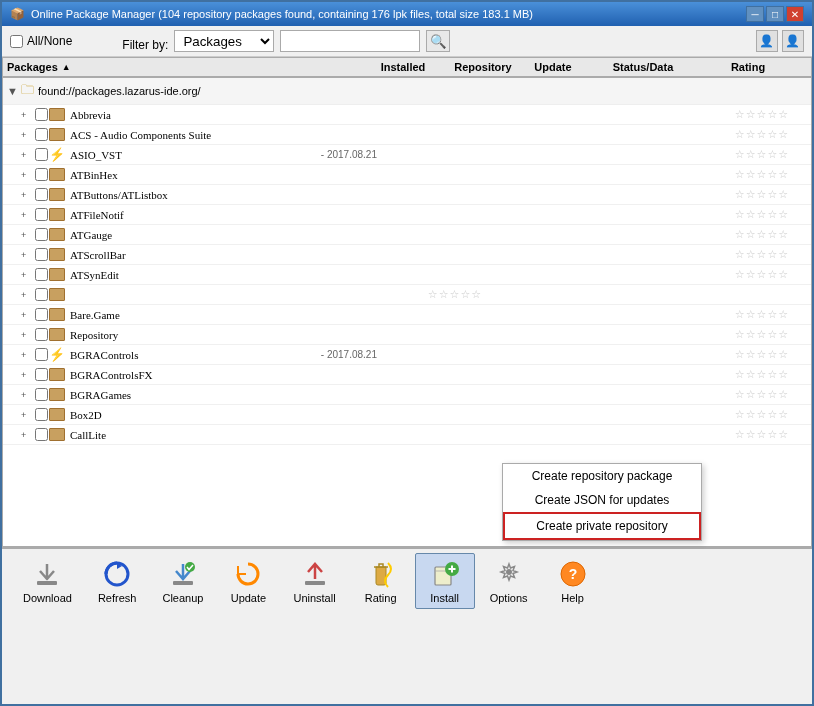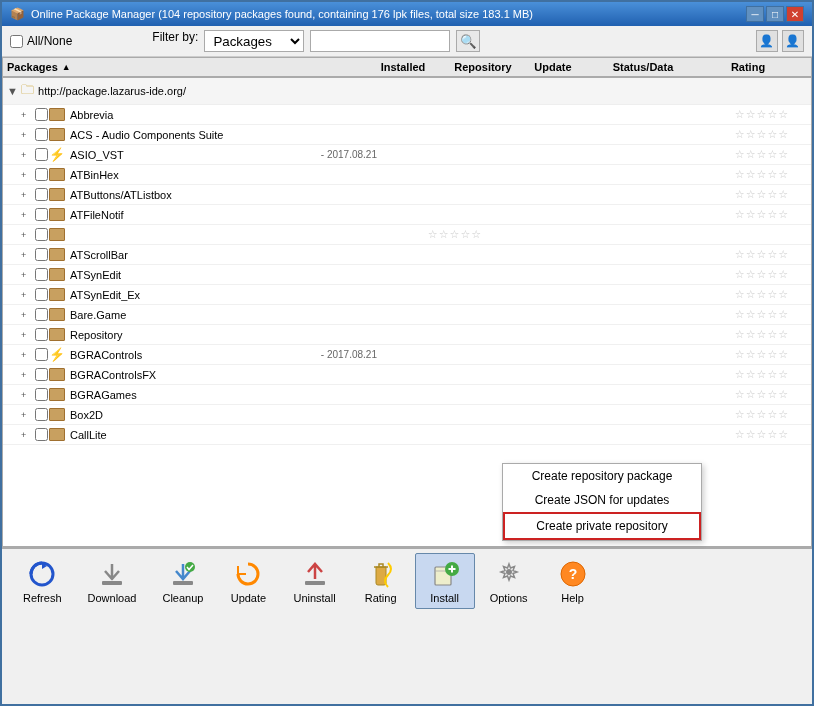--- a/index.html
+++ b/index.html
@@ -22,21 +22,21 @@
 
     .toolbar {
       background: #f0f0f0;
       border-bottom: 1px solid #ccc;
       padding: 4px 8px;
       display: flex;
       align-items: center;
       gap: 10px;
     }
     .check-label { display: flex; align-items: center; gap: 4px; }
-    .filter-section { display: flex; align-items: flex-start; gap: 6px; margin-left: 70px; }
+    .filter-section { display: flex; align-items: flex-end; gap: 6px; margin-left: 40px; }
     select.filter-select {
       padding: 2px 4px;
       border: 1px solid #aaa;
       background: white;
       height: 22px;
       width: 100px;
     }
     .search-input {
       padding: 2px 4px;
       border: 1px solid #aaa;
@@ -102,21 +102,21 @@
       align-items: center;
       padding: 2px 4px;
       border-bottom: 1px solid #f0f0f0;
       font-size: 11px;
       min-height: 20px;
     }
     .pkg-indent { width: 14px; }
     .pkg-expand { width: 14px; color: #555; cursor: pointer; font-size: 9px; }
     .pkg-check { width: 16px; }
     .pkg-icon { width: 18px; height: 14px; margin-right: 4px; display: flex; align-items: center; justify-content: center; }
-    .pkg-name { flex: 1; }
+    .pkg-name { flex: 1; font-family: Liberation Serif, serif; }
     .pkg-badge { font-size: 10px; color: #666; margin-left: 6px; }
     .stars { color: #ccc; font-size: 11px; letter-spacing: 1px; }
 
     
     .list-body::-webkit-scrollbar { width: 14px; }
     .list-body::-webkit-scrollbar-track { background: #f0f0f0; border-left: 1px solid #ccc; }
     .list-body::-webkit-scrollbar-thumb { background: #c0c0c0; border: 1px solid #aaa; }
 
     .bottom-toolbar {
       background: #f0f0f0;
@@ -224,21 +224,21 @@
       <div class="col-status">Status/Data</div>
       <div class="col-rating">Rating</div>
       <div style="width:14px;"></div>
     </div>
 
     <div class="list-body">
 
       <div class="group-row">
         <span class="group-expand">▼</span>
         <span style="margin-right:4px; color:#c8a030; font-size:13px;">🗀</span>
-        <span>http://package.lazarus-ide.org/</span>
+        <span>found://packages.lazarus-ide.org/</span>
       </div>
 
       <div id="pkg-rows">
           <div class="pkg-row">
       <span class="pkg-indent"> </span>
       <span class="pkg-expand" style="font-size:9px; color:#555;">+</span>
       <input type="checkbox" class="pkg-check" style="">
       <span class="pkg-icon">
               <span style="display:inline-block; width:16px; height:13px; background:#c8a060; border:1px solid #a07030; border-radius:1px;"></span>
             </span>
@@ -325,20 +325,21 @@
       <div class="col-status"></div>
       <div class="col-rating"><span class="stars">☆☆☆☆☆</span></div>
     </div>
           <div class="pkg-row">
       <span class="pkg-indent"> </span>
       <span class="pkg-expand" style="font-size:9px; color:#555;">+</span>
       <input type="checkbox" class="pkg-check" style="">
       <span class="pkg-icon">
               <span style="display:inline-block; width:16px; height:13px; background:#c8a060; border:1px solid #a07030; border-radius:1px;"></span>
             </span>
+      <span class="pkg-name">ATGauge</span>
 
       <div class="col-installed"></div>
       <div class="col-repository"></div>
       <div class="col-update"></div>
       <div class="col-status"></div>
       <div class="col-rating"><span class="stars">☆☆☆☆☆</span></div>
     </div>
           <div class="pkg-row">
       <span class="pkg-indent"> </span>
       <span class="pkg-expand" style="font-size:9px; color:#555;">+</span>
@@ -369,21 +370,20 @@
       <div class="col-status"></div>
       <div class="col-rating"><span class="stars">☆☆☆☆☆</span></div>
     </div>
           <div class="pkg-row">
       <span class="pkg-indent"> </span>
       <span class="pkg-expand" style="font-size:9px; color:#555;">+</span>
       <input type="checkbox" class="pkg-check" style="">
       <span class="pkg-icon">
               <span style="display:inline-block; width:16px; height:13px; background:#c8a060; border:1px solid #a07030; border-radius:1px;"></span>
             </span>
-      <span class="pkg-name">ATSynEdit_Ex</span>
 
       <div class="col-installed"></div>
       <div class="col-repository"></div>
       <div class="col-update"></div>
       <div class="col-status"></div>
       <div class="col-rating"><span class="stars">☆☆☆☆☆</span></div>
     </div>
           <div class="pkg-row">
       <span class="pkg-indent"> </span>
       <span class="pkg-expand" style="font-size:9px; color:#555;">+</span>
@@ -499,36 +499,36 @@
       <div class="dropdown-item">Create repository package</div>
       <div class="dropdown-item">Create JSON for updates</div>
       <div class="dropdown-item highlighted" style="border: 2px solid #cc2222;">Create private repository</div>
     </div>
 
     <div class="bottom-toolbar">
 
       <div class="tool-btn">
         <div class="tool-icon">
           <svg width="30" height="30" viewBox="0 0 30 30">
+            <rect x="5" y="22" width="20" height="4" rx="1" fill="#888"></rect>
+            <path d="M15 5 L15 18 M8 12 L15 20 L22 12" stroke="#888" stroke-width="2.5" fill="none" stroke-linejoin="round"></path>
+          </svg>
+        </div>
+        <span class="tool-label">Download</span>
+      </div>
+
+      <div class="tool-btn">
+        <div class="tool-icon">
+          <svg width="30" height="30" viewBox="0 0 30 30">
             <circle cx="15" cy="15" r="11" fill="none" stroke="#2255cc" stroke-width="3"></circle>
             <path d="M15 4 L15 10 L20 7 Z" fill="#2255cc"></path>
             <path d="M4 15 A11 11 0 0 1 15 4" fill="none" stroke="#2255cc" stroke-width="3" stroke-dasharray="0"></path>
           </svg>
         </div>
         <span class="tool-label">Refresh</span>
-      </div>
-
-      <div class="tool-btn">
-        <div class="tool-icon">
-          <svg width="30" height="30" viewBox="0 0 30 30">
-            <rect x="5" y="22" width="20" height="4" rx="1" fill="#888"></rect>
-            <path d="M15 5 L15 18 M8 12 L15 20 L22 12" stroke="#888" stroke-width="2.5" fill="none" stroke-linejoin="round"></path>
-          </svg>
-        </div>
-        <span class="tool-label">Download</span>
       </div>
 
       <div class="tool-btn">
         <div class="tool-icon">
           <svg width="30" height="30" viewBox="0 0 30 30">
             <rect x="5" y="22" width="20" height="4" rx="1" fill="#888"></rect>
             <path d="M15 5 L15 18 M8 12 L15 20 L22 12" stroke="#4488cc" stroke-width="2.5" fill="none"></path>
             <circle cx="22" cy="8" r="5" fill="#44aa44"></circle>
             <path d="M19 8 L21 10.5 L25 6" stroke="white" stroke-width="1.5" fill="none"></path>
           </svg>

